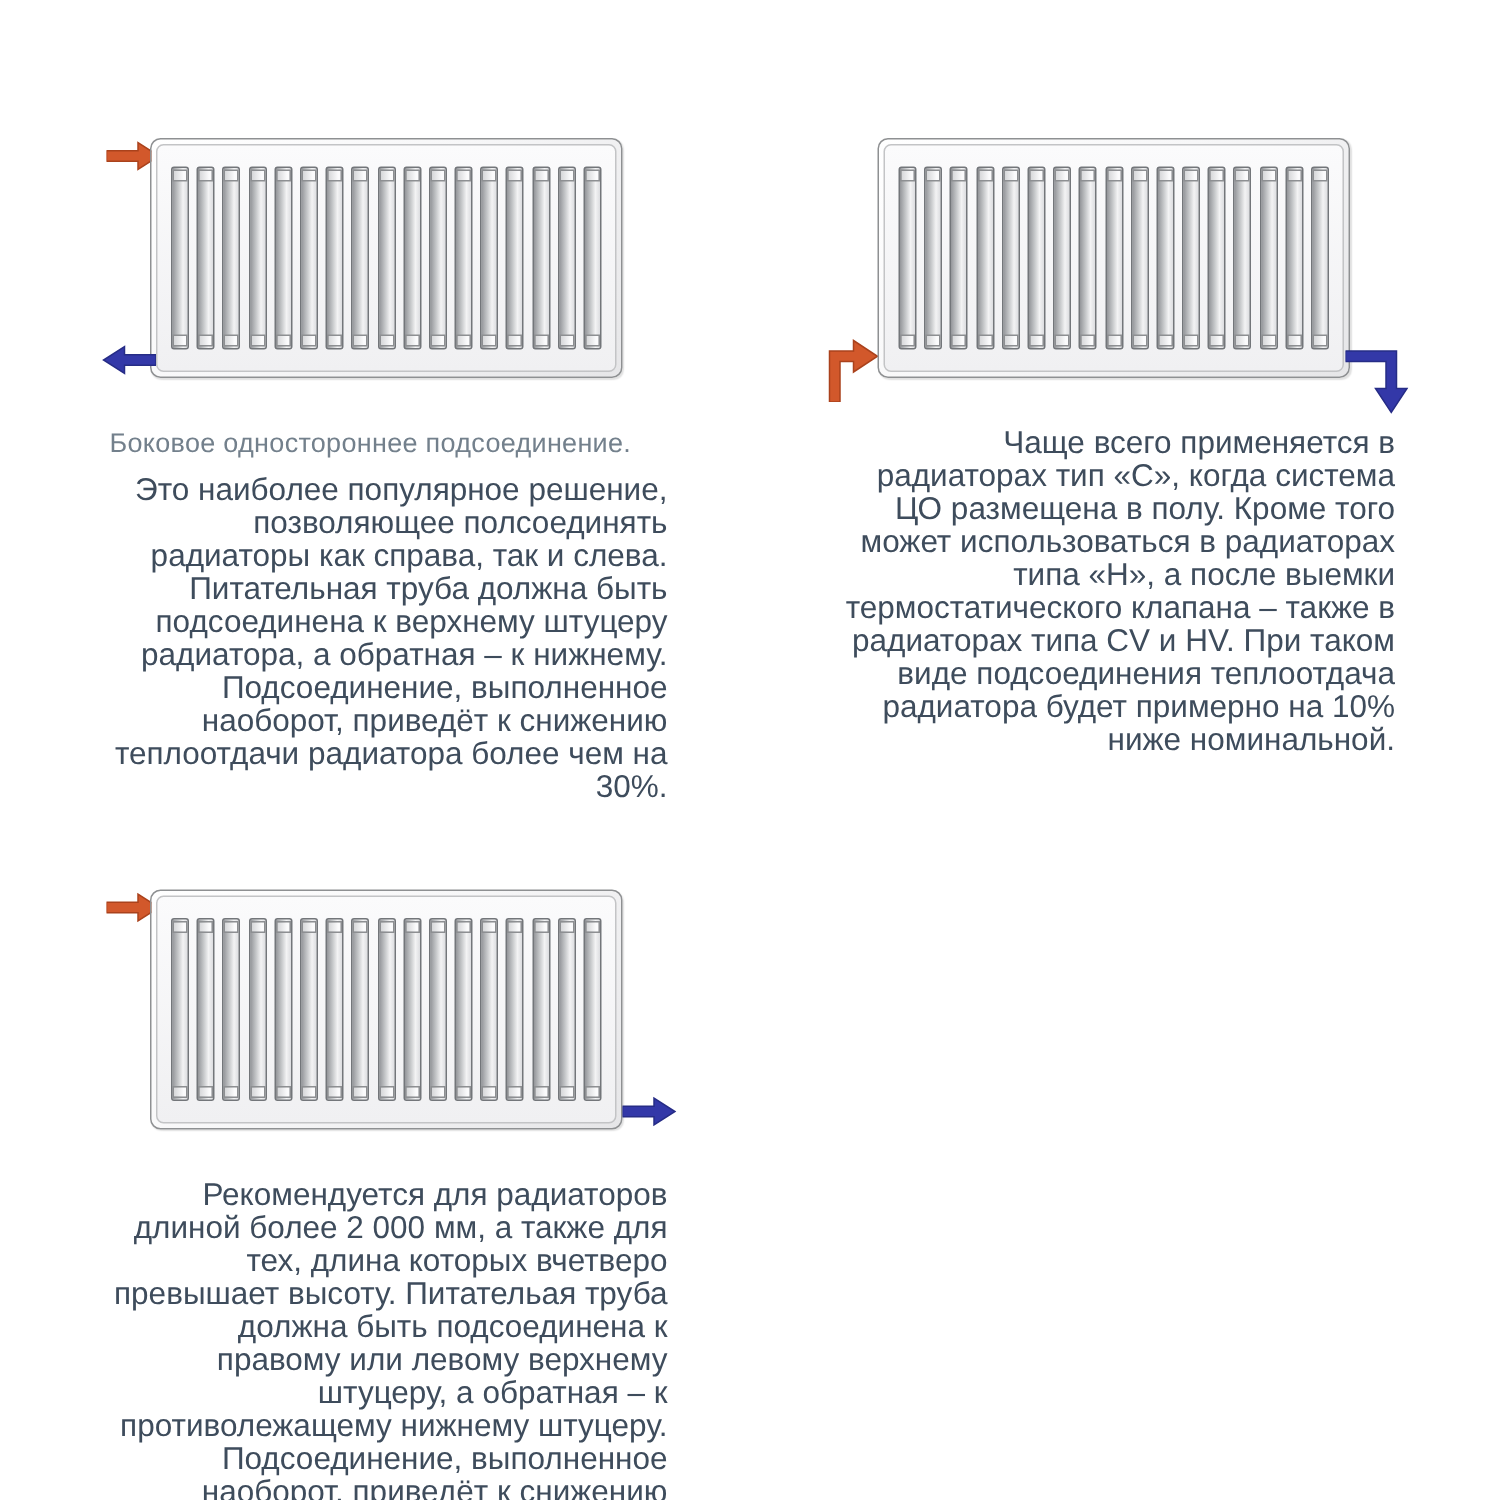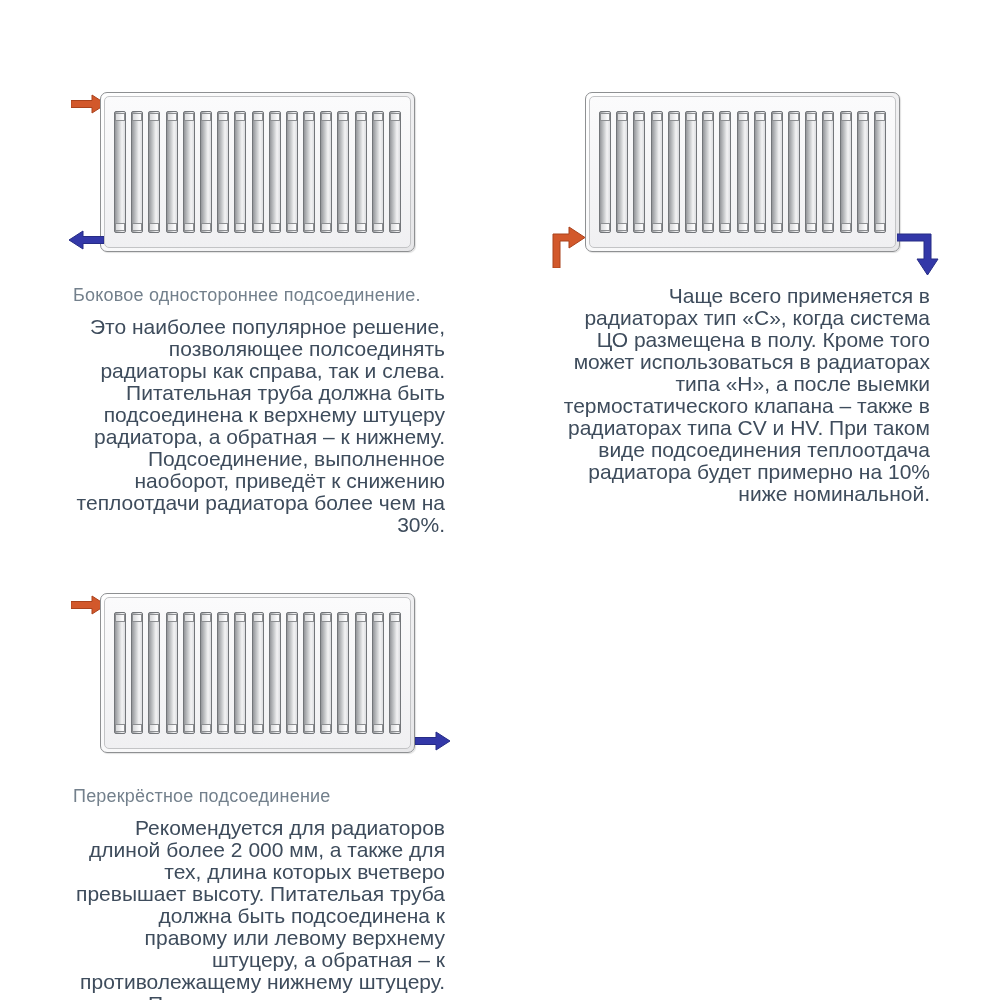--- a/index.html
+++ b/index.html
@@ -218,21 +218,20 @@
               <div class="fin"></div>
               <div class="fin"></div>
             </div>
         </div>
         <span class="arrow outlet">
           <svg width="36" height="20" viewBox="0 0 36 20">
             <path d="M0 6.5 H21 V1 L35 10 L21 19 V13.5 H0 Z" fill="var(--outlet-arrow)" stroke="var(--outlet-arrow-stroke)" stroke-width="1"></path>
           </svg>
         </span>
       </div>
-      <h2 class="section-title">Перекрёстное подсоединение</h2>
       <p class="section-body">Рекомендуется для радиаторов длиной более 2 000 мм, а также для тех, длина которых вчетверо превышает высоту. Питательая труба должна быть подсоединена к правому или левому верхнему штуцеру, а обратная – к противолежащему нижнему штуцеру. Подсоединение, выполненное наоборот, приведёт к снижению теплоотдачи радиатора более чем на 30%.</p>
     </section>
 
     <div></div>
 
   </div>
 
   <hr class="divider">
 
 </div>

